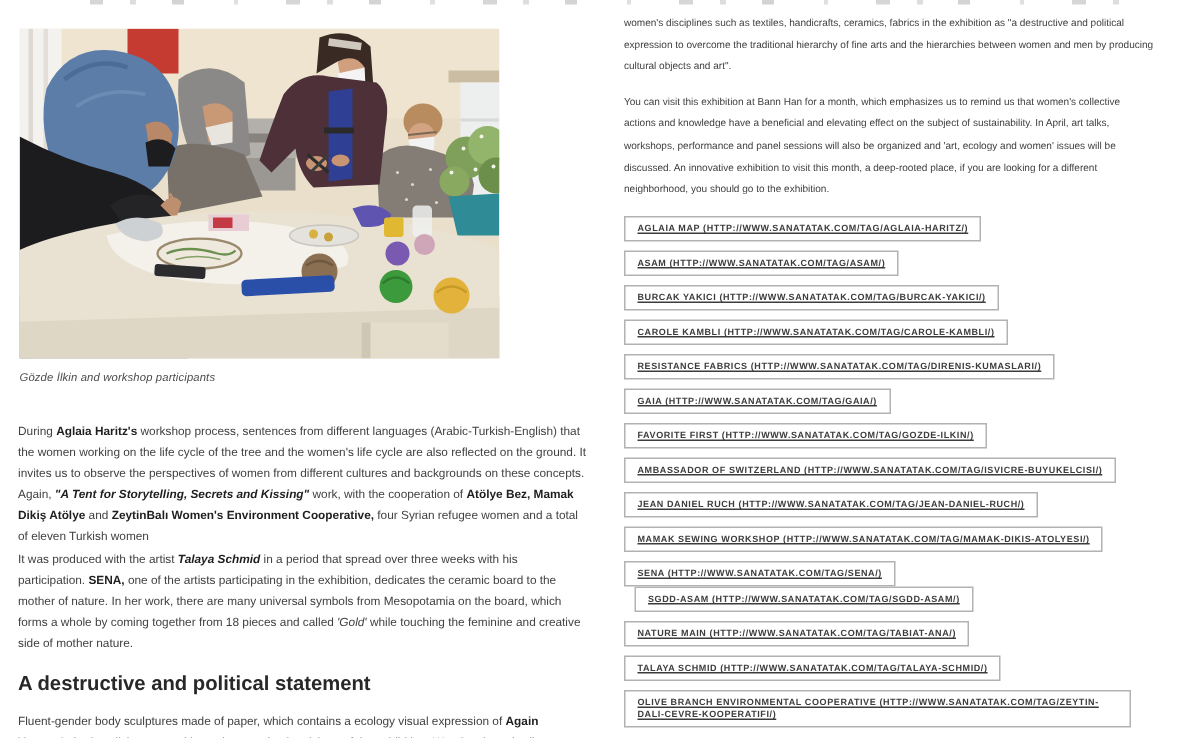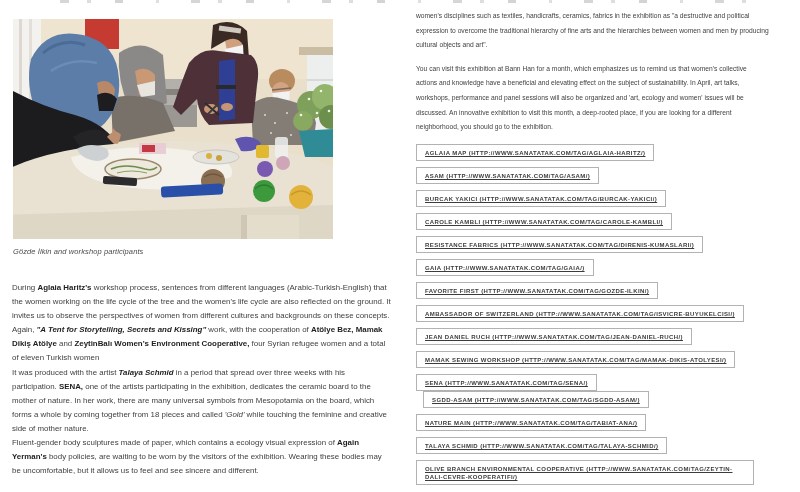--- a/index.html
+++ b/index.html
@@ -136,20 +136,21 @@
       <path d="M278 176 Q288 168 298 176" stroke="#c79a28" stroke-width="1.5" fill="none"></path>
       <rect x="148" y="166" width="62" height="11" rx="3" fill="#2a4fa8" transform="rotate(-3 179 171)"></rect>
       <rect x="90" y="158" width="34" height="8" rx="2" fill="#2c2c2e" transform="rotate(4 107 162)"></rect>
     </svg>
   </div>
 
   <div class="caption">Gözde İlkin and workshop participants</div>
 
   <div class="leftcol">
     <p><span>During </span><span class="rb">Aglaia Haritz's</span><span> workshop process, sentences from different languages (Arabic-Turkish-English) that the women working on the life cycle of the tree and the women's life cycle are also reflected on the ground. It invites us to observe the perspectives of women from different cultures and backgrounds on these concepts. Again, </span><span class="rb ri">"A Tent for Storytelling, Secrets and Kissing"</span><span> work, with the cooperation of </span><span class="rb">Atölye Bez, Mamak Dikiş Atölye</span><span> and </span><span class="rb">ZeytinBalı Women's Environment Cooperative,</span><span> four Syrian refugee women and a total of eleven Turkish women</span><br><span>It was produced with the artist </span><span class="rb ri">Talaya Schmid</span><span> in a period that spread over three weeks with his participation. </span><span class="rb">SENA,</span><span> one of the artists participating in the exhibition, dedicates the ceramic board to the mother of nature. In her work, there are many universal symbols from Mesopotamia on the board, which forms a whole by coming together from 18 pieces and called </span><span class="ri">'Gold'</span><span> while touching the feminine and creative side of mother nature.</span></p>
+    <h2 class="head">A destructive and political statement</h2>
     <p><span>Fluent-gender body sculptures made of paper, which contains a ecology visual expression of </span><span class="rb">Again Yerman's</span><span> body policies, are waiting to be worn by the visitors of the exhibition. Wearing these bodies may be uncomfortable, but it allows us to feel and see sincere and different. </span></p>
   </div>
 
   <div class="rightcol">
     <p>women's disciplines such as textiles, handicrafts, ceramics, fabrics in the exhibition as "a destructive and political expression to overcome the traditional hierarchy of fine arts and the hierarchies between women and men by producing cultural objects and art".</p>
     <p>You can visit this exhibition at Bann Han for a month, which emphasizes us to remind us that women's collective actions and knowledge have a beneficial and elevating effect on the subject of sustainability. In April, art talks, workshops, performance and panel sessions will also be organized and 'art, ecology and women' issues will be discussed. An innovative exhibition to visit this month, a deep-rooted place, if you are looking for a different neighborhood, you should go to the exhibition.</p>
 
     <div class="tags">
       <div class="tag-row"><a class="tag">AGLAIA MAP (HTTP://WWW.SANATATAK.COM/TAG/AGLAIA-HARITZ/)</a></div>
       <div class="tag-row"><a class="tag">ASAM (HTTP://WWW.SANATATAK.COM/TAG/ASAM/)</a></div>

